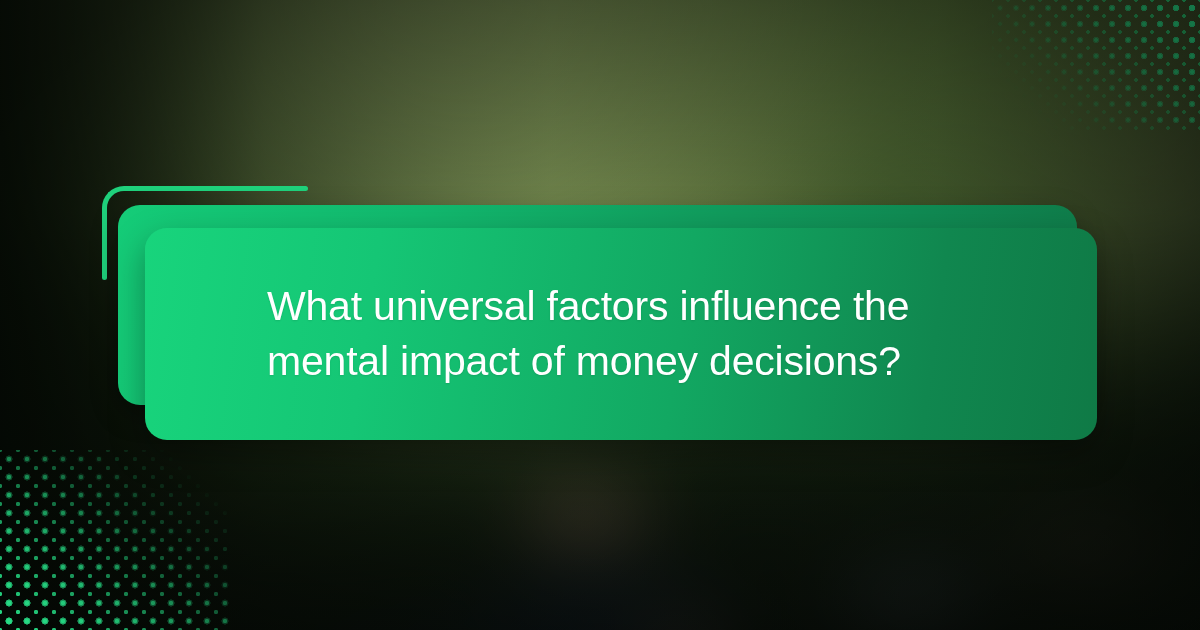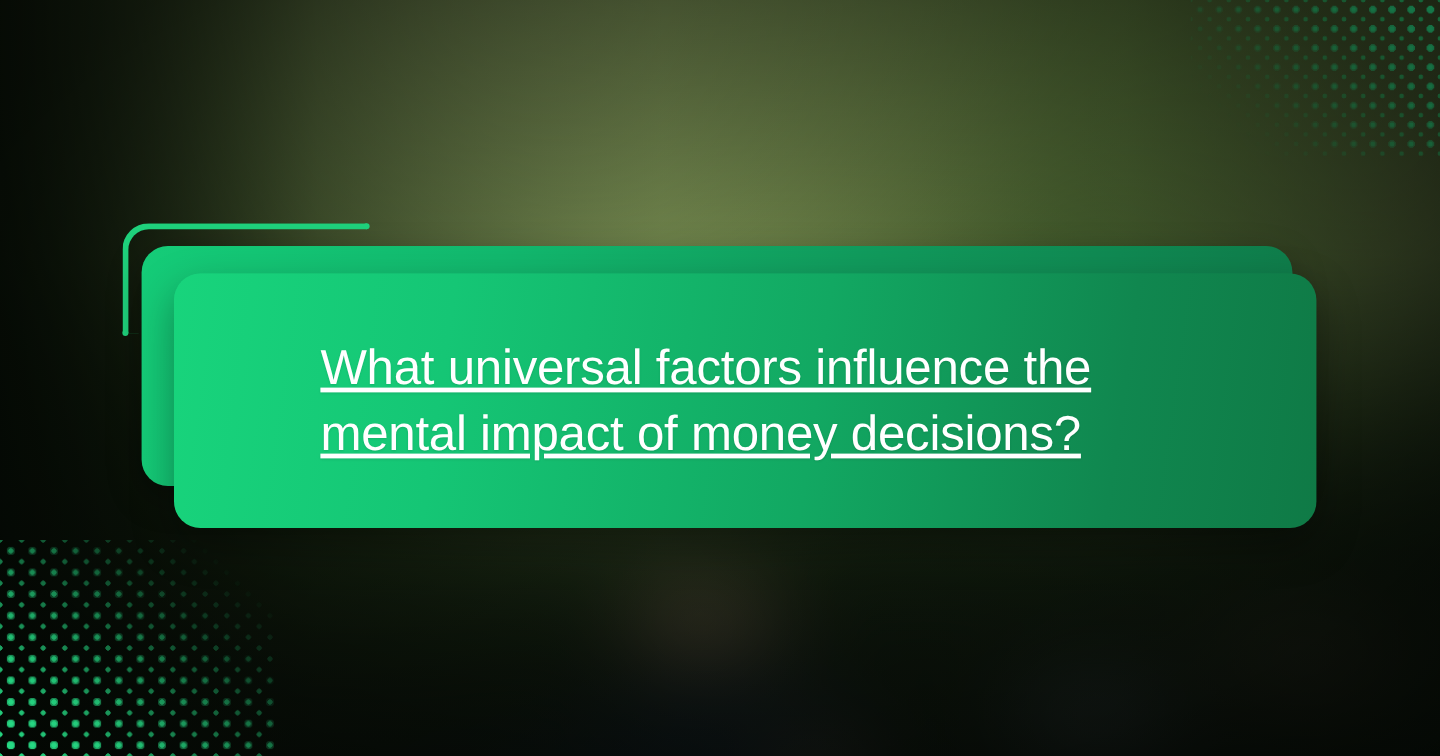--- a/index.html
+++ b/index.html
@@ -146,21 +146,20 @@
   .card-title {
     margin-left:122px;
     margin-right:40px;
     color:#ffffff;
     font-size:41px;
     line-height:1.34;
     font-weight:400;
     letter-spacing:-0.2px;
     white-space:pre-line;
     text-shadow:0 1px 2px rgba(0,0,0,0.10);
-    text-decoration:underline;
   }
 </style>
 </head>
 <body>
 
 <div id="stage">
 
   <div class="bg-photo"></div>
   <div class="bg-vignette"></div>
 

